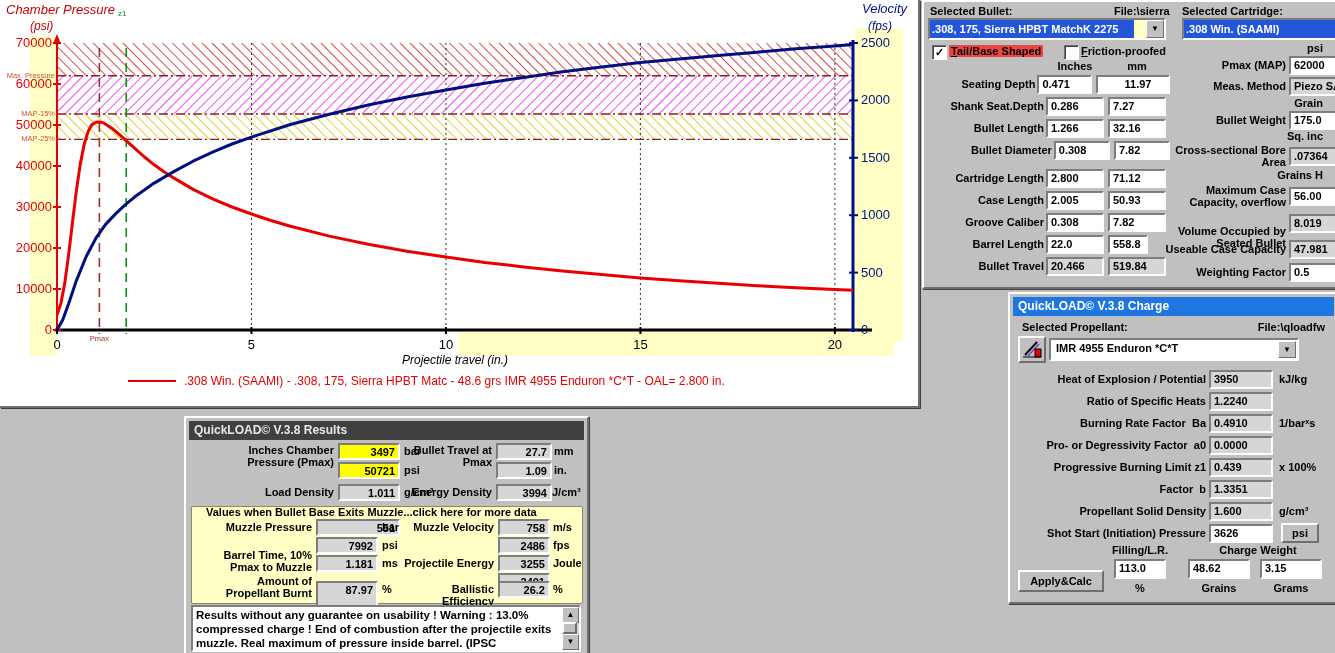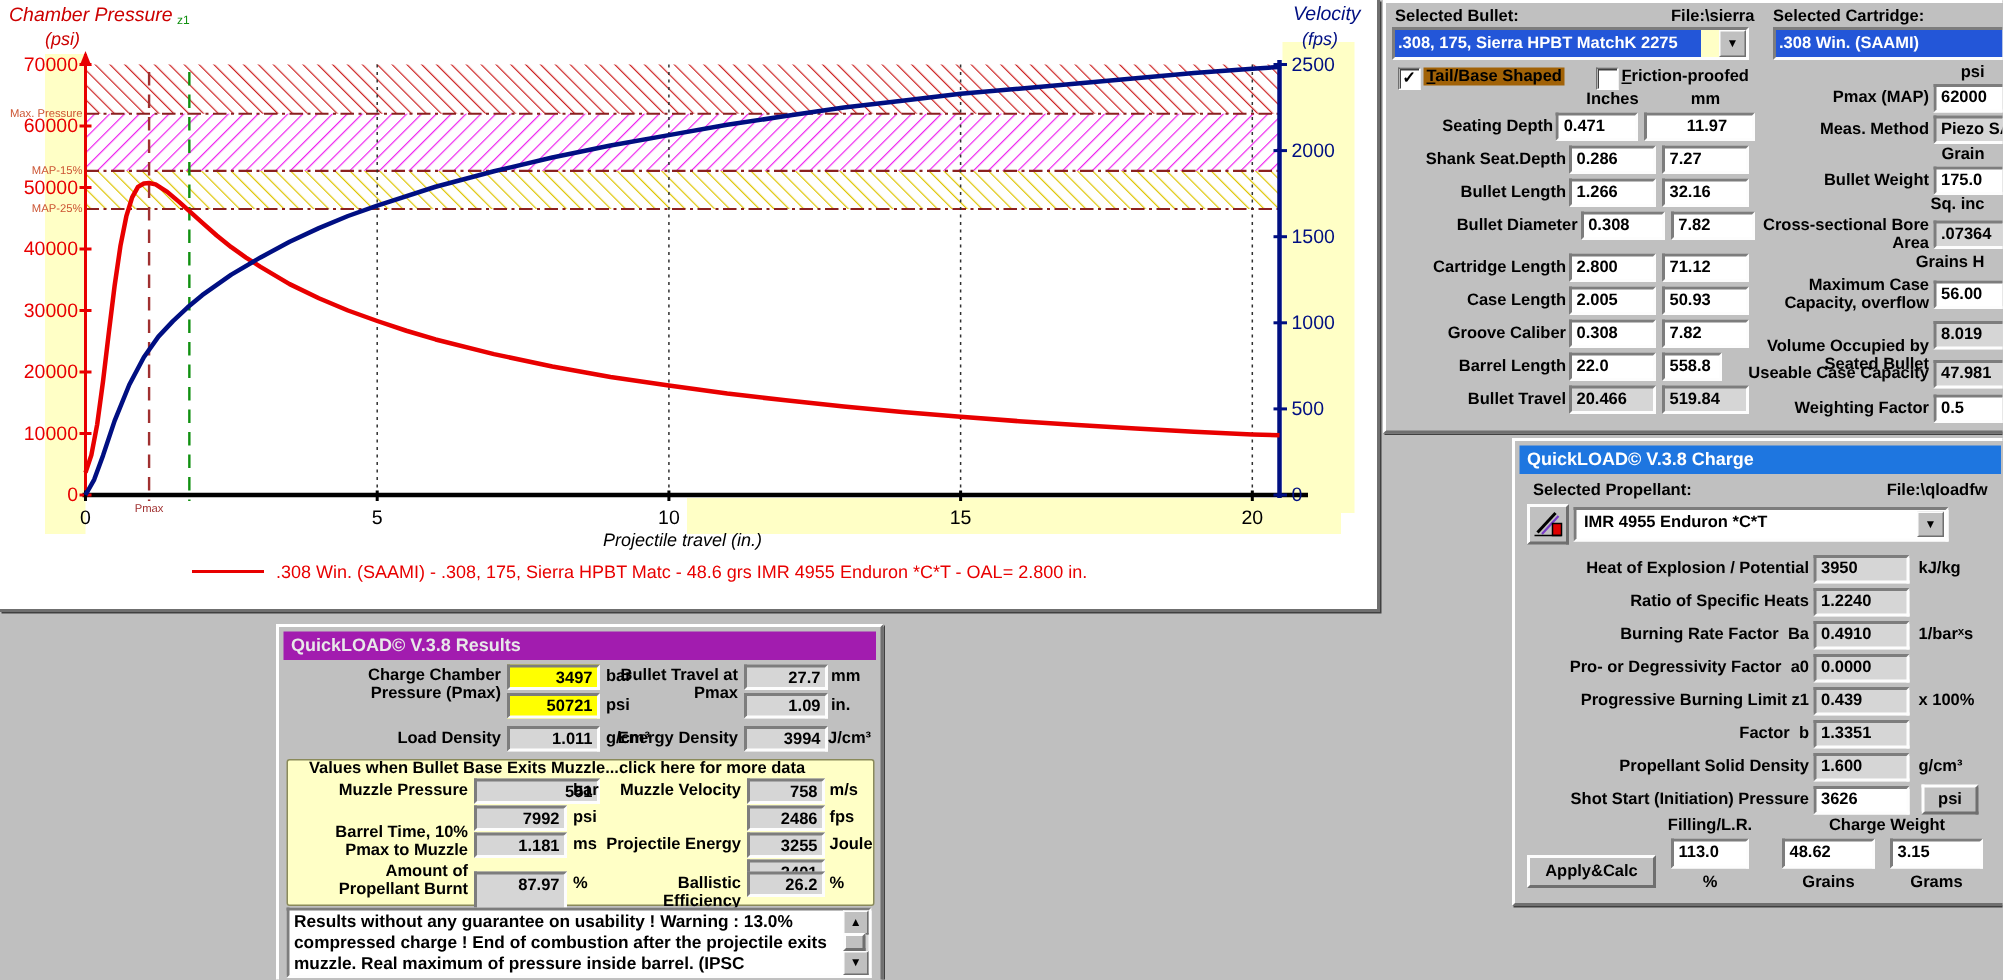--- a/index.html
+++ b/index.html
@@ -130,21 +130,21 @@
 
 <div class="win" id="bulletpanel">
   <div class="abs lbl" style="left:6px;top:3px;">Selected Bullet:</div>
   <div class="abs lbl" style="left:190px;top:3px;">File:\sierra</div>
   <div class="abs sunken" style="left:4px;top:16px;width:238px;height:22px;">
     <div class="abs" style="left:0;top:0;bottom:0;right:30px;background:#2356d8;color:#fff;font-weight:bold;font-size:11px;line-height:18px;padding-left:2px;white-space:nowrap;overflow:hidden;">.308, 175, Sierra HPBT MatchK 2275</div>
     <div class="abs" style="right:16px;top:0;bottom:0;width:14px;background:#ffffc6;"></div>
     <div class="abs arrowbtn" style="right:0;top:0;bottom:0;width:16px;line-height:16px;">▼</div>
   </div>
   <div class="abs cb" style="left:8px;top:43px;">✓</div>
-  <div class="abs lbl ufirst" style="left:25px;top:43px;background:#a16207;padding:0 2px;">Tail/Base Shaped</div>
+  <div class="abs lbl ufirst" style="left:25px;top:43px;background:#ef4444;padding:0 2px;">Tail/Base Shaped</div>
   <div class="abs cb" style="left:140px;top:43px;"></div>
   <div class="abs lbl ufirst" style="left:157px;top:43px;">Friction-proofed</div>
   <div class="abs hdr" style="left:122px;top:58px;width:58px;text-align:center;">Inches</div>
   <div class="abs hdr" style="left:184px;top:58px;width:58px;text-align:center;">mm</div>
   <div class="abs" id="bulletrows" style="left:0;top:71px;width:246px;">
       <div class="row" style="height: 22px;">
         <div class="lbl rt" style="width: 120px; white-space: nowrap;">Seating Depth</div>
         <div class="sunken" style="width: 58px; height: 19px; margin-left: 2px;">
           <div class="val">0.471</div>
         </div>
@@ -368,22 +368,22 @@
   <div class="abs sunken" style="left:250px;top:265px;width:62px;height:20px;">
       <div class="val">3.15</div>
     </div>
   <button class="abs raisedbtn" style="left:8px;top:276px;width:86px;height:22px;">Apply&amp;Calc</button>
   <div class="abs hdr" style="left:104px;top:288px;width:52px;text-align:center;">%</div>
   <div class="abs hdr" style="left:178px;top:288px;width:62px;text-align:center;">Grains</div>
   <div class="abs hdr" style="left:250px;top:288px;width:62px;text-align:center;">Grams</div>
 </div>
 
 <div class="win" id="resultswin">
-  <div class="titlebar" style="background:#a21caf;color:#e8e8e8;">QuickLOAD© V.3.8 Results</div>
-  <div class="abs lbl rt" style="left:8px;top:26px;width:140px;"><span>Charge Chamber</span><br><span>Pressure (Pmax)</span></div>
+  <div class="titlebar" style="background:#404040;color:#e8e8e8;">QuickLOAD© V.3.8 Results</div>
+  <div class="abs lbl rt" style="left:8px;top:26px;width:140px;"><span>Inches Chamber</span><br><span>Pressure (Pmax)</span></div>
   <div class="abs sunken yellowbox" style="left:152px;top:25px;width:62px;height:17px;">
       <div class="val rt">3497</div>
     </div>
   <div class="abs lbl" style="left:218px;top:27px;">bar</div>
   <div class="abs sunken yellowbox" style="left:152px;top:44px;width:62px;height:17px;">
       <div class="val rt">50721</div>
     </div>
   <div class="abs lbl" style="left:218px;top:46px;">psi</div>
   <div class="abs lbl rt" style="left:210px;top:26px;width:96px;"><span>Bullet Travel at</span><br><span>Pmax</span></div>
   <div class="abs sunken gray" style="left:310px;top:25px;width:56px;height:17px;">

